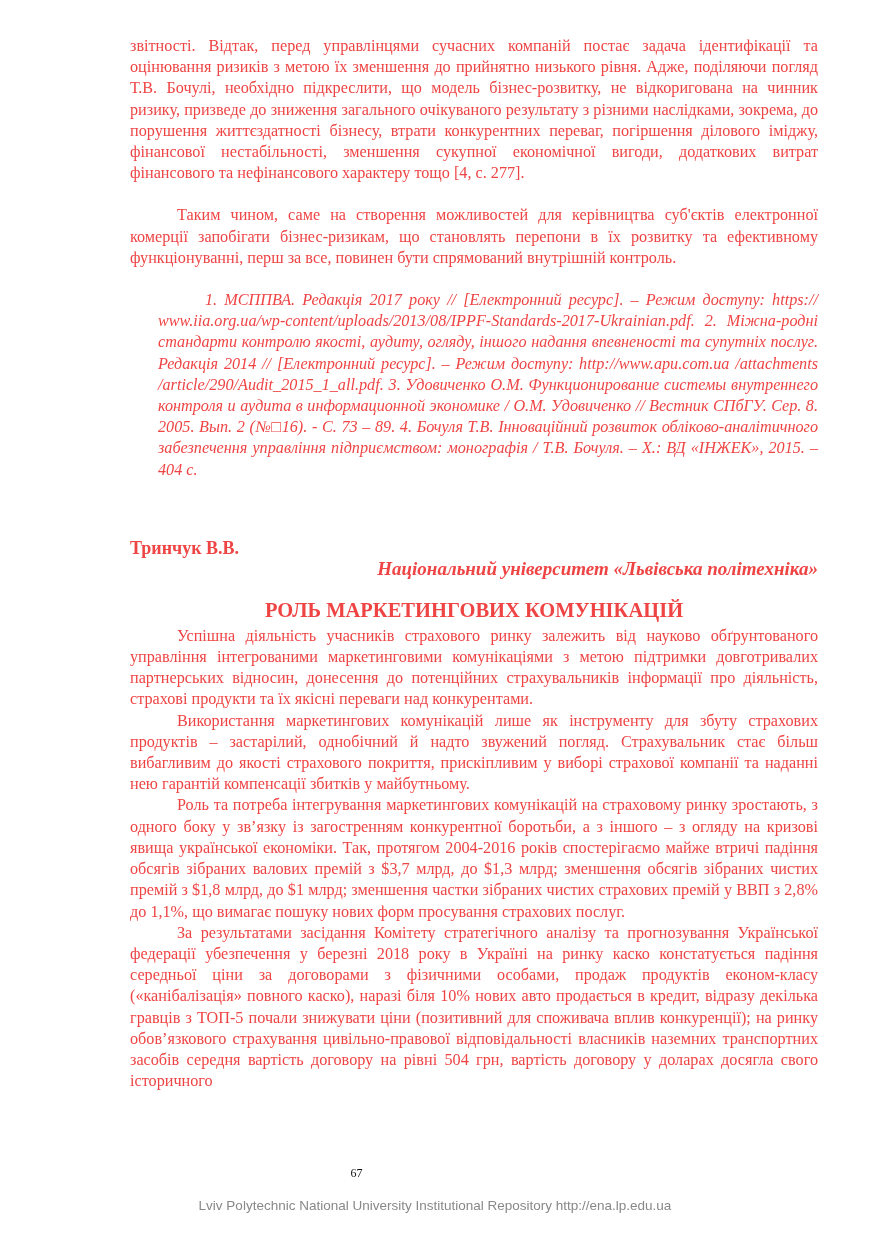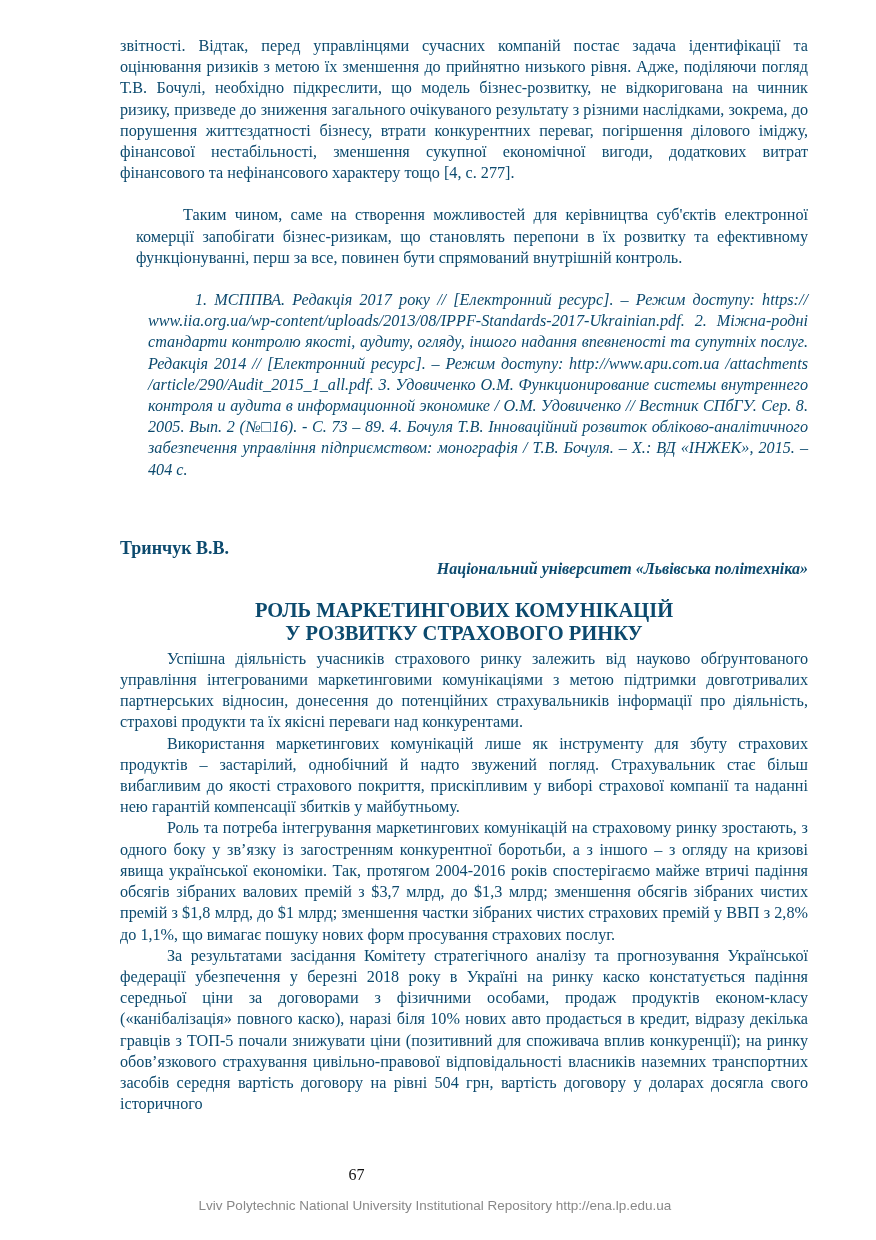--- a/index.html
+++ b/index.html
@@ -1,34 +1,34 @@
 <!DOCTYPE html>
 <html><head>
 <meta charset="utf-8">
 <style>
   html, body { margin: 0; padding: 0; background: #ffffff; }
   body { width: 876px; height: 1240px; position: relative; overflow: hidden; }
   .page {
-    position: absolute; left: 120px; top: 36px; width: 688px;
+    position: absolute; left: 130px; top: 36px; width: 688px;
     font-family: "Liberation Serif", serif; font-size: 16.2px; line-height: 21.2px;
-    color: #0c4a6e;
+    color: #ef4444;
   }
   p { margin: 0; text-align: justify; }
   .indent { text-indent: 47px; }
-  .gap-after { margin-bottom: 21px; margin-left: 16px; }
+  .gap-after { margin-bottom: 21px; }
   .refs { font-style: italic; text-indent: 47px; margin-top: 0; margin-left: 28px; }
   .spacer-big { height: 52px; }
   .author { text-align: left; font-weight: bold; font-size: 18px; line-height: 22px; margin-top: 4px; }
-  .affil { text-align: right; font-weight: bold; font-style: italic; font-size: 16px; line-height: 20px; }
+  .affil { text-align: right; font-weight: bold; font-style: italic; font-size: 19px; line-height: 20px; }
   .title { text-align: center; font-weight: bold; font-size: 20.5px; line-height: 23px; margin-top: 20px; margin-bottom: 4px; }
   .title span { display: block; }
   .body-p { text-indent: 47px; font-family: Liberation Serif, serif; }
   .page-number {
     position: absolute; left: 0; width: 713px; top: 1166px; text-align: center;
-    font-family: "Liberation Serif", serif; font-size: 16px; color: #111;
+    font-family: "Liberation Serif", serif; font-size: 12px; color: #111;
   }
   .footer {
     position: absolute; left: 0; width: 870px; top: 1198px; text-align: center;
     font-family: "Liberation Sans", sans-serif; font-size: 13.5px; color: #888888;
   }
 </style>
 </head>
 <body>
 
 <div class="page">
@@ -37,21 +37,20 @@
   <p class="indent gap-after">Таким чином, саме на створення можливостей для керівництва суб'єктів електронної комерції запобігати бізнес-ризикам, що становлять перепони в їх розвитку та ефективному функціонуванні, перш за все, повинен бути спрямований внутрішній контроль.</p>
   <p class="refs">1. МСППВА. Редакція 2017 року // [Електронний ресурс]. – Режим доступу: https:// www.iia.org.ua/wp-content/uploads/2013/08/IPPF-Standards-2017-Ukrainian.pdf. 2. Міжна-родні стандарти контролю якості, аудиту, огляду, іншого надання впевненості та супутніх послуг. Редакція 2014 // [Електронний ресурс]. – Режим доступу: http://www.apu.com.ua /attachments /article/290/Audit_2015_1_all.pdf. 3. Удовиченко О.М. Функционирование системы внутреннего контроля и аудита в информационной экономике / О.М. Удовиченко // Вестник СПбГУ. Сер. 8. 2005. Вып. 2 (№□16). - С. 73 – 89. 4. Бочуля Т.В. Інноваційний розвиток обліково-аналітичного забезпечення управління підприємством: монографія / Т.В. Бочуля. – Х.: ВД «ІНЖЕК», 2015. – 404 с.</p>
 
   <div class="spacer-big"></div>
 
   <div class="author">Тринчук В.В.</div>
   <div class="affil">Національний університет «Львівська політехніка»</div>
 
   <div class="title">
     <span>РОЛЬ МАРКЕТИНГОВИХ КОМУНІКАЦІЙ</span>
-    <span>У РОЗВИТКУ СТРАХОВОГО РИНКУ</span>
   </div>
 
   <p class="body-p">Успішна діяльність учасників страхового ринку залежить від науково обґрунтованого управління інтегрованими маркетинговими комунікаціями з метою підтримки довготривалих партнерських відносин, донесення до потенційних страхувальників інформації про діяльність, страхові продукти та їх якісні переваги над конкурентами.</p>
   <p class="body-p">Використання маркетингових комунікацій лише як інструменту для збуту страхових продуктів – застарілий, однобічний й надто звужений погляд. Страхувальник стає більш вибагливим до якості страхового покриття, прискіпливим у виборі страхової компанії та наданні нею гарантій компенсації збитків у майбутньому.</p>
   <p class="body-p">Роль та потреба інтегрування маркетингових комунікацій на страховому ринку зростають, з одного боку у зв’язку із загостренням конкурентної боротьби, а з іншого – з огляду на кризові явища української економіки. Так, протягом 2004-2016 років спостерігаємо майже втричі падіння обсягів зібраних валових премій з $3,7 млрд, до $1,3 млрд; зменшення обсягів зібраних чистих премій з $1,8 млрд, до $1 млрд; зменшення частки зібраних чистих страхових премій у ВВП з 2,8% до 1,1%, що вимагає пошуку нових форм просування страхових послуг.</p>
   <p class="body-p">За результатами засідання Комітету стратегічного аналізу та прогнозування Української федерації убезпечення у березні 2018 року в Україні на ринку каско констатується падіння середньої ціни за договорами з фізичними особами, продаж продуктів економ-класу («канібалізація» повного каско), наразі біля 10% нових авто продається в кредит, відразу декілька гравців з ТОП-5 почали знижувати ціни (позитивний для споживача вплив конкуренції); на ринку обов’язкового страхування цивільно-правової відповідальності власників наземних транспортних засобів середня вартість договору на рівні 504 грн, вартість договору у доларах досягла свого історичного</p>
 </div>
 
 <div class="page-number">67</div>
 <div class="footer">Lviv Polytechnic National University Institutional Repository http://ena.lp.edu.ua</div>

